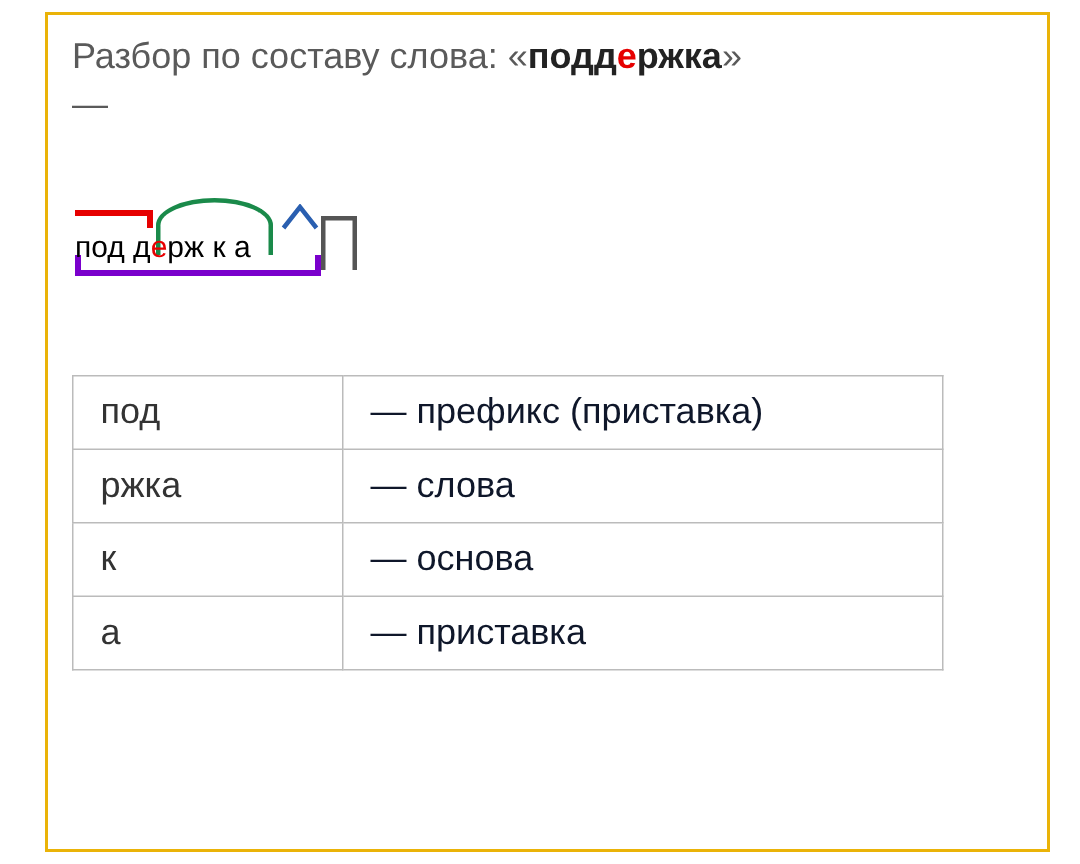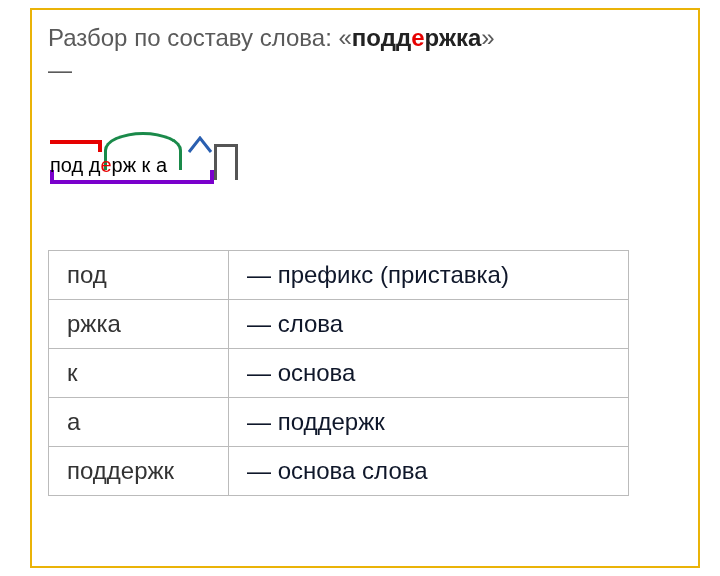--- a/index.html
+++ b/index.html
@@ -148,22 +148,18 @@
     <tr>
       <td class="morph">ржка</td>
       <td class="desc">— слова</td>
     </tr>
     <tr>
       <td class="morph">к</td>
       <td class="desc">— основа</td>
     </tr>
     <tr>
       <td class="morph">а</td>
-      <td class="desc">— поддержк</td>
-    </tr>
-    <tr>
-      <td class="morph">поддержк</td>
-      <td class="desc">— основа слова</td>
+      <td class="desc">— приставка</td>
     </tr>
   </tbody>
     </table>
 
 </div>
 
 </body></html>

